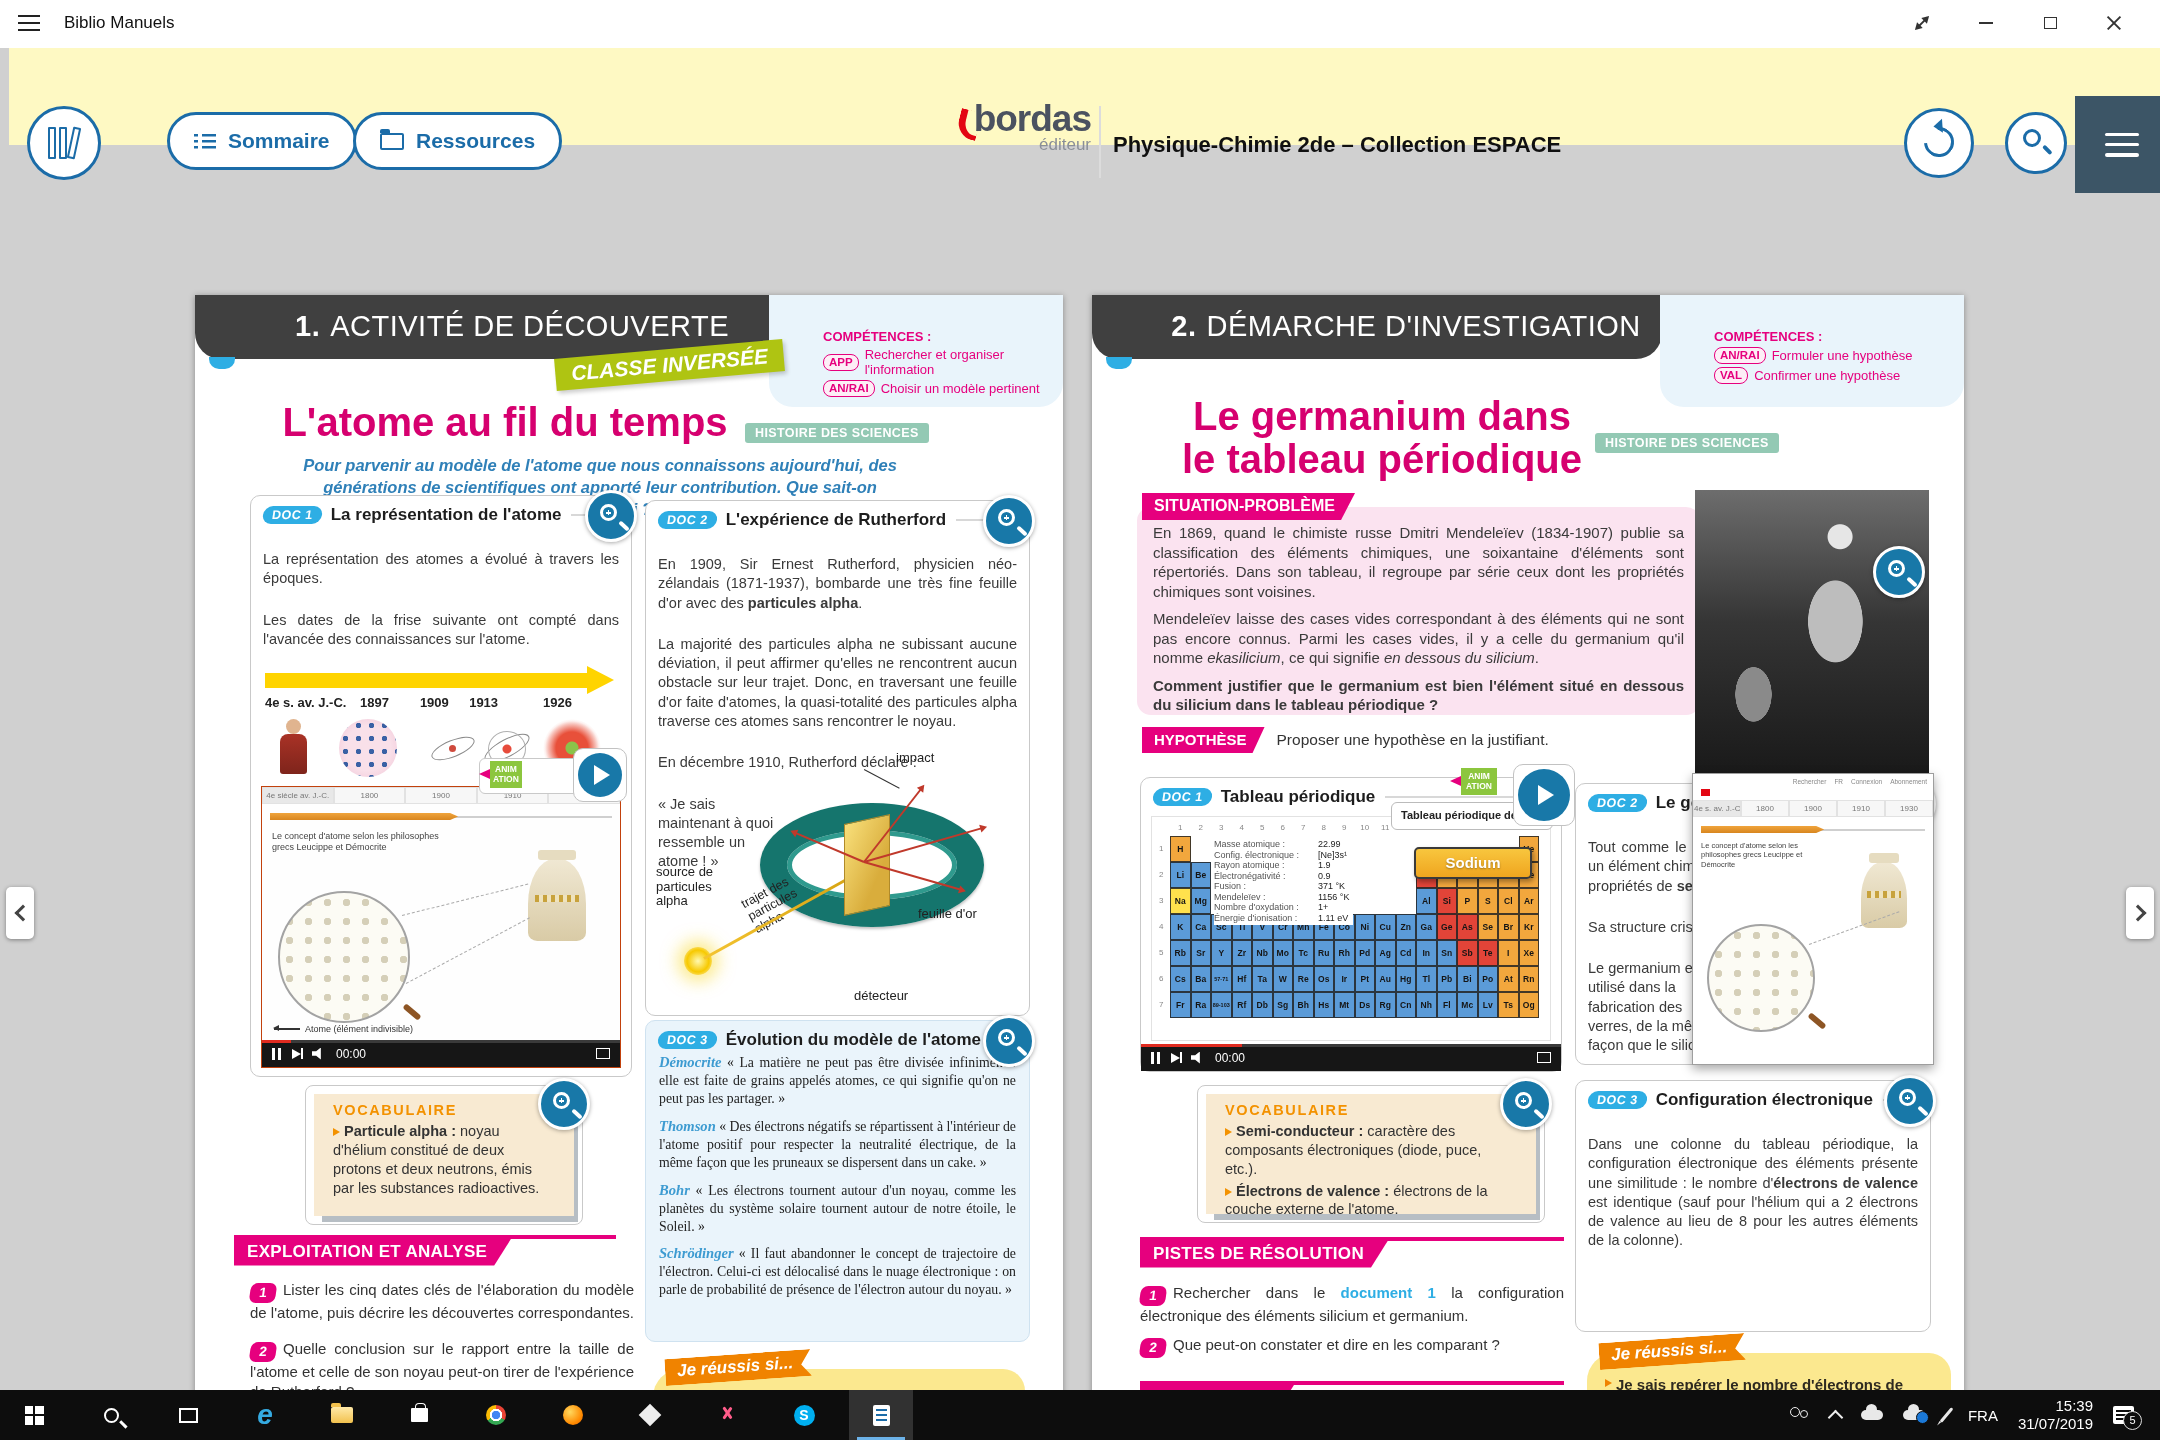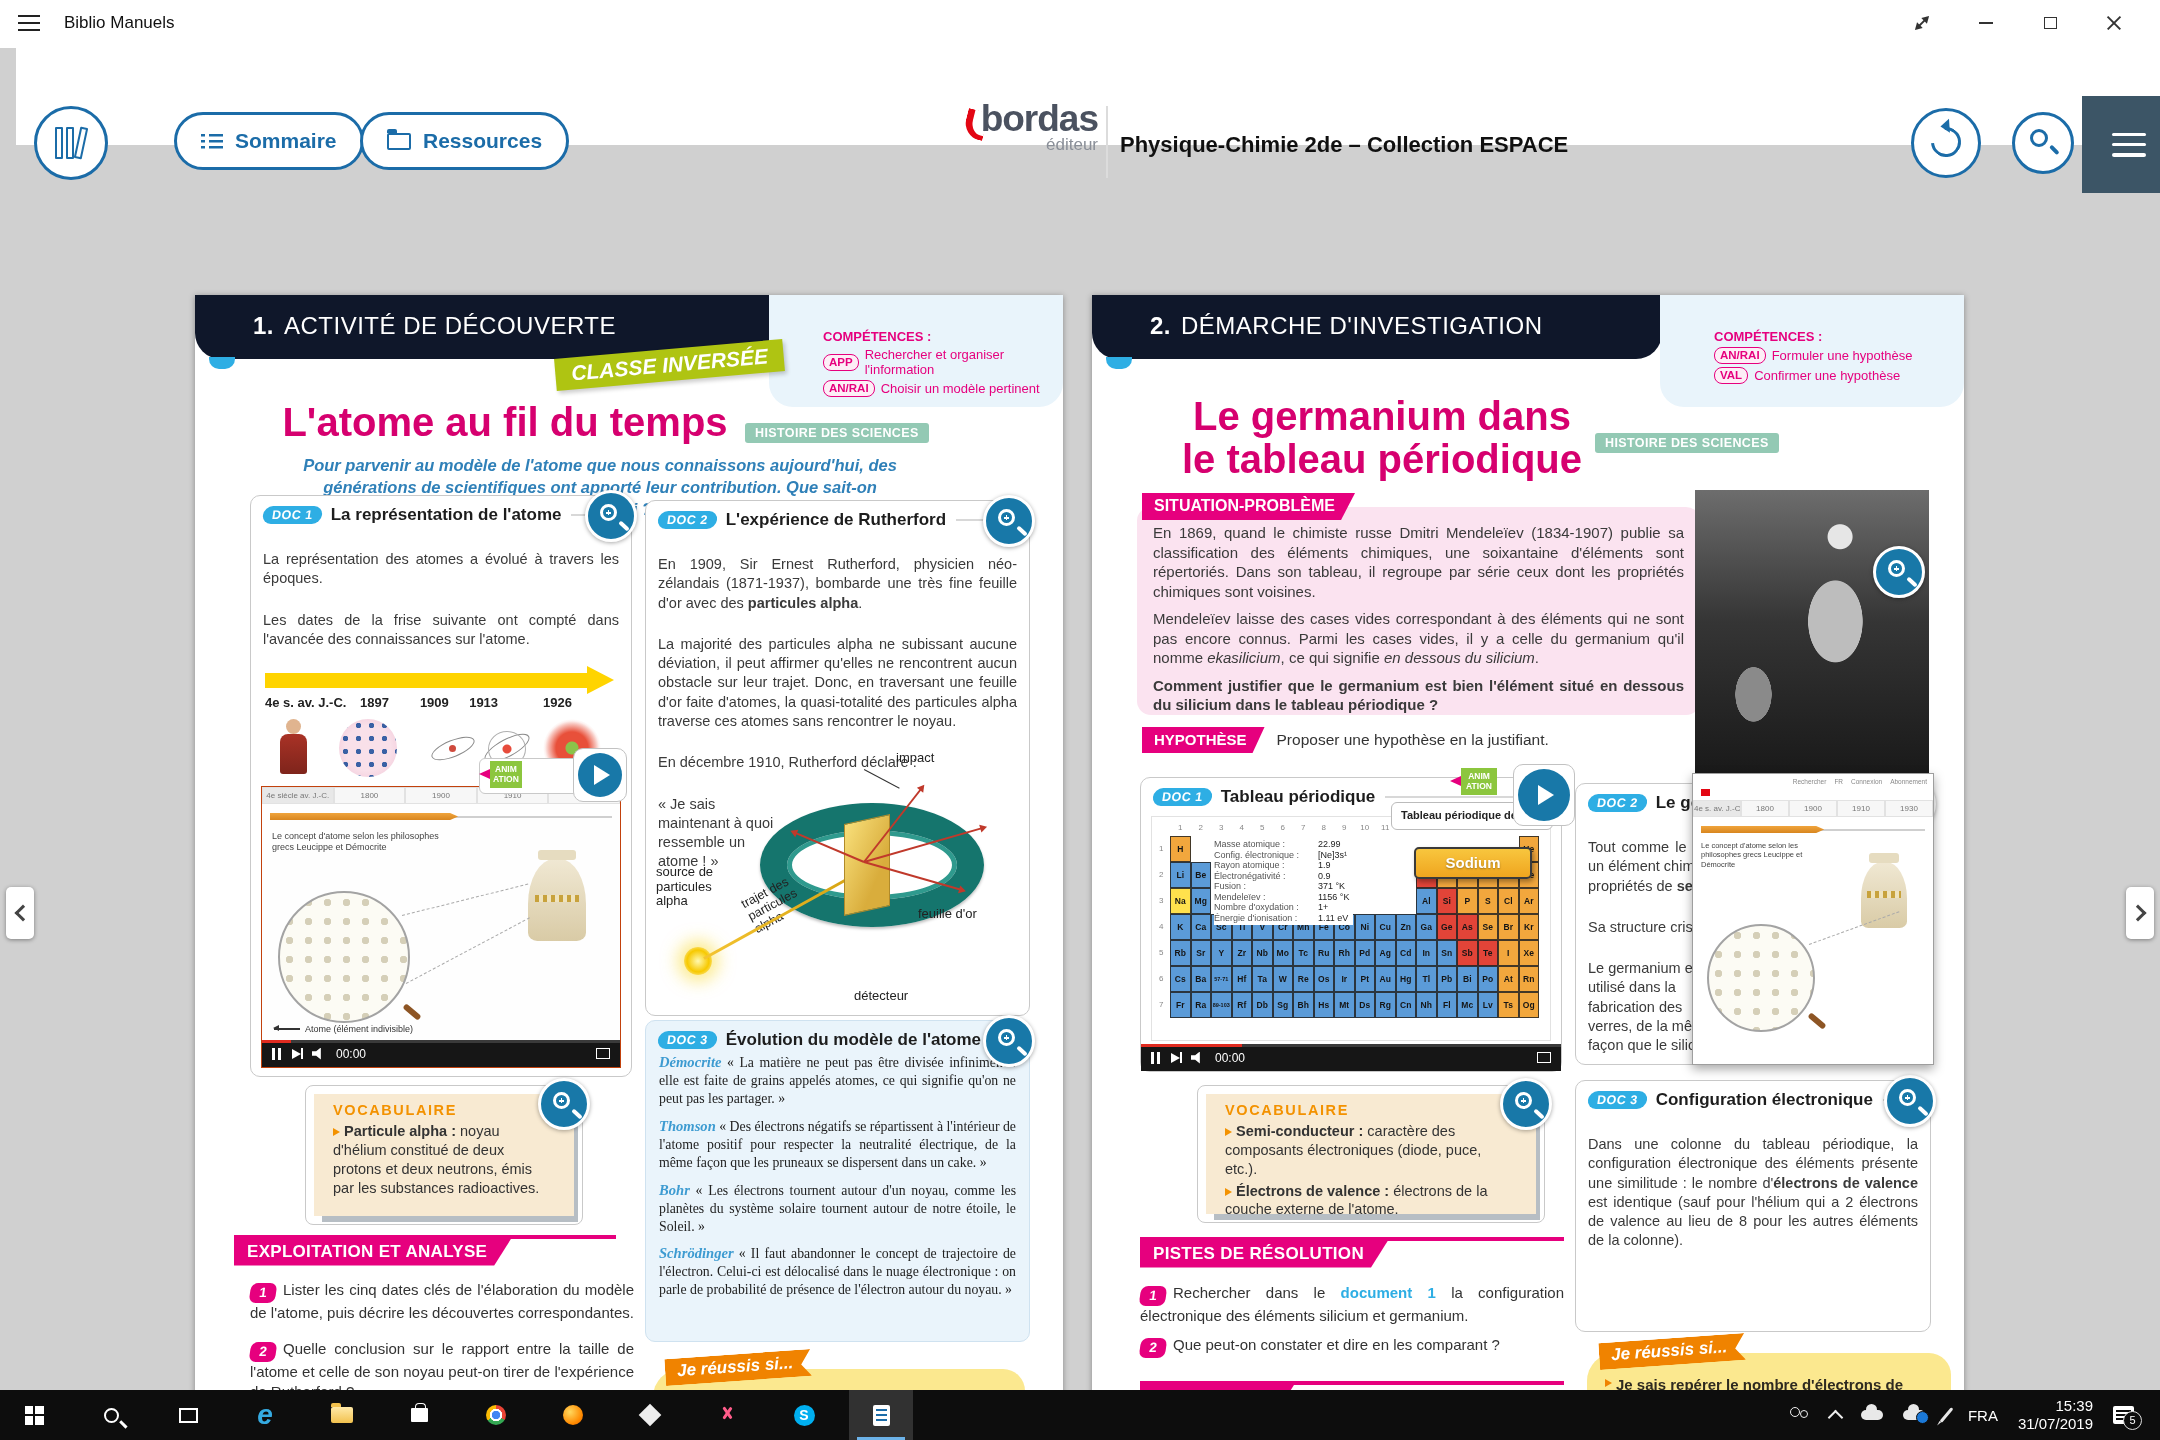--- a/index.html
+++ b/index.html
@@ -16,21 +16,21 @@
   .ic-min{width:14px;height:2px;background:#333;}
   .ic-max{width:13px;height:12px;border:1.6px solid #333;}
   .ic-close{position:relative;width:16px;height:16px;}
   .ic-close::before,.ic-close::after{content:"";position:absolute;left:-1px;top:7px;width:18px;height:1.8px;background:#333;}
   .ic-close::before{transform:rotate(45deg);} .ic-close::after{transform:rotate(-45deg);}
   .ic-expand{position:relative;width:16px;height:2px;background:#333;transform:rotate(-45deg);}
   .ic-expand::before{content:"";position:absolute;right:-2px;top:-3px;border-left:7px solid #333;border-top:4px solid transparent;border-bottom:4px solid transparent;}
   .ic-expand::after{content:"";position:absolute;left:-2px;top:-3px;border-right:7px solid #333;border-top:4px solid transparent;border-bottom:4px solid transparent;}
 
   
-  .toolbar{position:absolute;top:48px;left:16px;right:0;height:97px;background:#ffffff;z-index:19;}
+  .toolbar{position:absolute;top:48px;left:9px;right:0;height:97px;background:#fef9c3;z-index:19;}
   .circ{position:absolute;border:3px solid #1b6ca8;border-radius:50%;background:#fff;}
   .btn-lib{left:18px;top:58px;width:74px;height:74px;}
   .lib-ic{position:absolute;left:18px;top:18px;width:36px;height:32px;display:flex;gap:3px;}
   .lib-ic i{width:8px;border:2px solid #1b6ca8;border-radius:1px;}
   .lib-ic i:last-child{transform:rotate(12deg);}
   .btn-pill{position:absolute;top:64px;height:58px;border:3px solid #1b6ca8;border-radius:29px;background:#fff;display:flex;align-items:center;gap:12px;padding:0 24px;color:#1b6ca8;font-weight:bold;font-size:21px;cursor:pointer;}
   .pill-somm{left:158px;} .pill-ress{left:344px;}
   .ic-list{width:22px;height:16px;background:
       linear-gradient(#1b6ca8 0 0) 8px 1px/14px 2.5px no-repeat,
       linear-gradient(#1b6ca8 0 0) 8px 7px/14px 2.5px no-repeat,
@@ -59,21 +59,21 @@
   
   .content{position:absolute;top:145px;left:0;right:0;bottom:50px;background:#d0d0d0;}
   .pg{position:absolute;background:#fff;box-shadow:0 1px 6px rgba(0,0,0,.35);}
   .pg-l{left:195px;top:150px;width:868px;height:1240px;}
   .pg-r{left:1092px;top:150px;width:872px;height:1240px;}
   .navchev{position:absolute;width:28px;height:52px;background:#fff;border-radius:5px;box-shadow:0 1px 4px rgba(0,0,0,.4);display:flex;align-items:center;justify-content:center;cursor:pointer;z-index:15;}
   .nav-prev{left:6px;top:742px;} .nav-next{left:2126px;top:742px;}
   .chev{width:12px;height:12px;border-left:3px solid #444;border-bottom:3px solid #444;}
   .chev-l{transform:rotate(45deg);margin-left:5px;} .chev-r{transform:rotate(-135deg);margin-right:5px;}
 
-  .banner{position:absolute;left:0;top:0;height:64px;background:#0f172a;border-radius:0 0 26px 26px;color:#fff;font-size:24px;line-height:62px;padding-left:58px;letter-spacing:.5px;white-space:nowrap;}
+  .banner{position:absolute;left:0;top:0;height:64px;background:#404040;border-radius:0 0 26px 26px;color:#fff;font-size:29px;line-height:62px;padding-left:58px;letter-spacing:.5px;white-space:nowrap;text-align:center;}
   .banner b{font-weight:bold;margin-right:10px;}
   .banner::before{content:"";position:absolute;left:14px;bottom:-10px;width:26px;height:12px;background:#2eaee4;border-radius:0 0 10px 10px;}
   .comp-panel{position:absolute;top:0;background:#e9f4fb;border-radius:0 0 24px 24px;padding:34px 10px 0 54px;}
   .comp-label{color:#e6007e;font-weight:bold;font-size:13px;margin-bottom:3px;}
   .comp-row{color:#e6007e;font-size:13px;margin-bottom:3px;display:flex;align-items:center;gap:6px;}
   .comp-badge{border:1.5px solid #e6007e;border-radius:8px;padding:0 5px;font-weight:bold;font-size:11.5px;background:#fdeef6;line-height:15px;}
   .sticker{position:absolute;background:#afc412;color:#fff;font-weight:bold;font-style:italic;font-size:21px;padding:4px 16px;transform:rotate(-5deg);box-shadow:2px 3px 4px rgba(0,0,0,.2);}
   .big-title{position:absolute;text-align:center;font-size:40px;font-weight:bold;color:#d6006f;line-height:1.08;}
   .hist-badge{position:absolute;background:#93c9b4;color:#fff;font-weight:bold;font-size:12.5px;padding:3px 10px;border-radius:3px;letter-spacing:.4px;white-space:nowrap;}
   .intro{position:absolute;text-align:center;font-size:16.5px;font-style:italic;font-weight:bold;color:#2f80b8;line-height:1.32;}

